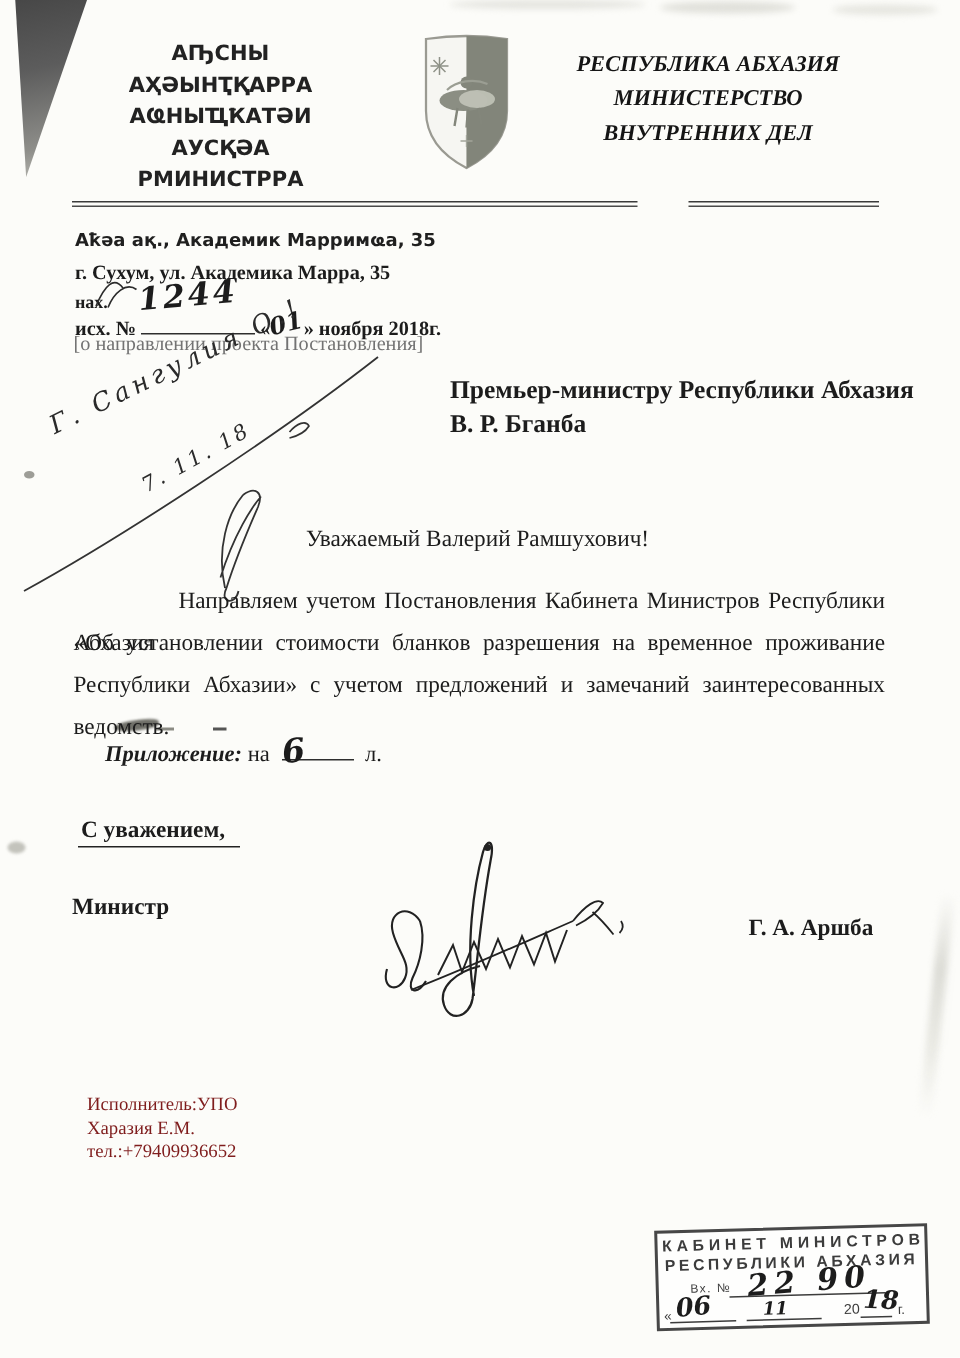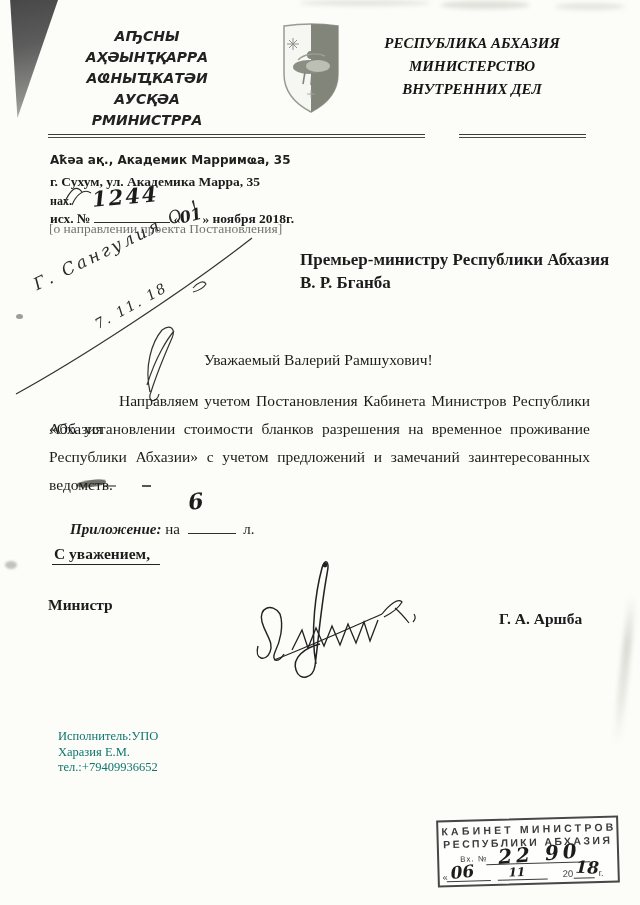--- a/index.html
+++ b/index.html
@@ -17,21 +17,21 @@
   .sm3{left:555px;top:3px;width:70px;height:7px;background:#e6e6e0;}
   .sm-dot1{left:16px;top:314px;width:7px;height:5px;background:#9d9d97;border-radius:50%;filter:blur(.5px);}
   .sm-dot2{left:5px;top:561px;width:12px;height:8px;background:#c3c3bc;border-radius:50%;filter:blur(1px);}
   .sm-attach{left:76px;top:480px;width:30px;height:7px;background:#6f6f68;border-radius:60% 40% 50% 50%;filter:blur(.7px);transform:rotate(-6deg);}
   .sm-attach-tail{left:104px;top:485px;width:12px;height:2px;background:#8b8b84;filter:blur(.5px);}
   .sm-dash{left:142px;top:485px;width:9px;height:2px;background:#555;}
   .right-streak{left:620px;top:595px;width:9px;height:150px;background:linear-gradient(to bottom,#ffffff00,#dcdcd6,#e9e9e3,#ffffff00);transform:rotate(6deg);filter:blur(2px);}
 
   
   .hdr-left{left:52px;top:26px;width:190px;text-align:center;
-    font-family:"DejaVu Sans",sans-serif;font-style:italic;font-weight:bold;
+    font-family:"DejaVu Sans",sans-serif;font-weight:bold;
     font-size:14px;line-height:21px;color:#222;}
   .hdr-right{left:382px;top:32px;width:180px;text-align:center;
     font-family:"Liberation Serif",serif;font-style:italic;font-weight:bold;
     font-size:15px;line-height:23px;color:#151515;}
   .emblem{left:278px;top:22px;}
 
   .rule{height:2px;border-top:1.7px solid #3b3b3b;border-bottom:1.1px solid #4a4a4a;}
   .rule1{left:48px;top:134px;width:377px;}
   .rule2{left:459px;top:134px;width:127px;}
 
@@ -57,34 +57,34 @@
 
   .salutation{left:204px;top:351px;font-size:15.5px;}
 
   
   .body-par{left:49px;top:387px;width:541px;font-size:15.5px;}
   .body-line{height:28px;line-height:28px;text-align:justify;text-align-last:justify;}
   .body-line.first{text-indent:70px;}
   .body-line.last{text-align:left;text-align-last:left;}
 
   
-  .attach{left:70px;top:494px;font-size:15px;white-space:nowrap;margin-top:27px;}
+  .attach{left:70px;top:494px;font-size:15px;white-space:nowrap;}
   .attach .label{font-weight:bold;font-style:italic;}
   .blank-attach{width:48px;margin:0 4px;}
   .hw-pages{left:188px;top:488px;font-size:22px;transform:rotate(-6deg);font-weight:bold;}
 
   
   .closing{left:52px;top:545px;font-weight:bold;font-size:15.5px;
            border-bottom:1.4px solid #222;padding:0 10px 1px 2px;}
   .sign-title{left:48px;top:596px;font-weight:bold;font-size:15.5px;}
   .sign-name{left:499px;top:610px;font-weight:bold;font-size:15.5px;}
   .sig-svg{left:230px;top:552px;}
 
   
-  .executor{left:58px;top:729px;font-size:12.5px;line-height:15.5px;color:#0f766e;}
+  .executor{left:58px;top:729px;font-size:12.5px;line-height:15.5px;color:#7f1d1d;}
 
   
   .stamp{left:437px;top:818px;width:172px;height:58px;border:2.6px solid #474747;
     transform:rotate(-1.6deg);background:rgba(255,255,255,.6);
     font-family:"Liberation Sans",sans-serif;color:#3c3c3c;padding:3px 3px 2px;}
   .stamp-l1{text-align:center;font-size:10.5px;font-weight:bold;letter-spacing:3.2px;white-space:nowrap;}
   .stamp-l2{text-align:center;font-size:10.5px;font-weight:bold;letter-spacing:2.4px;white-space:nowrap;margin-top:1px;}
   .stamp-row3{position:relative;height:17px;}
   .stamp-in-label{position:absolute;left:18px;top:5px;font-size:8px;letter-spacing:1px;}
   .stamp-underline3{position:absolute;left:44px;bottom:1px;width:104px;border-bottom:1.2px solid #3c3c3c;}

